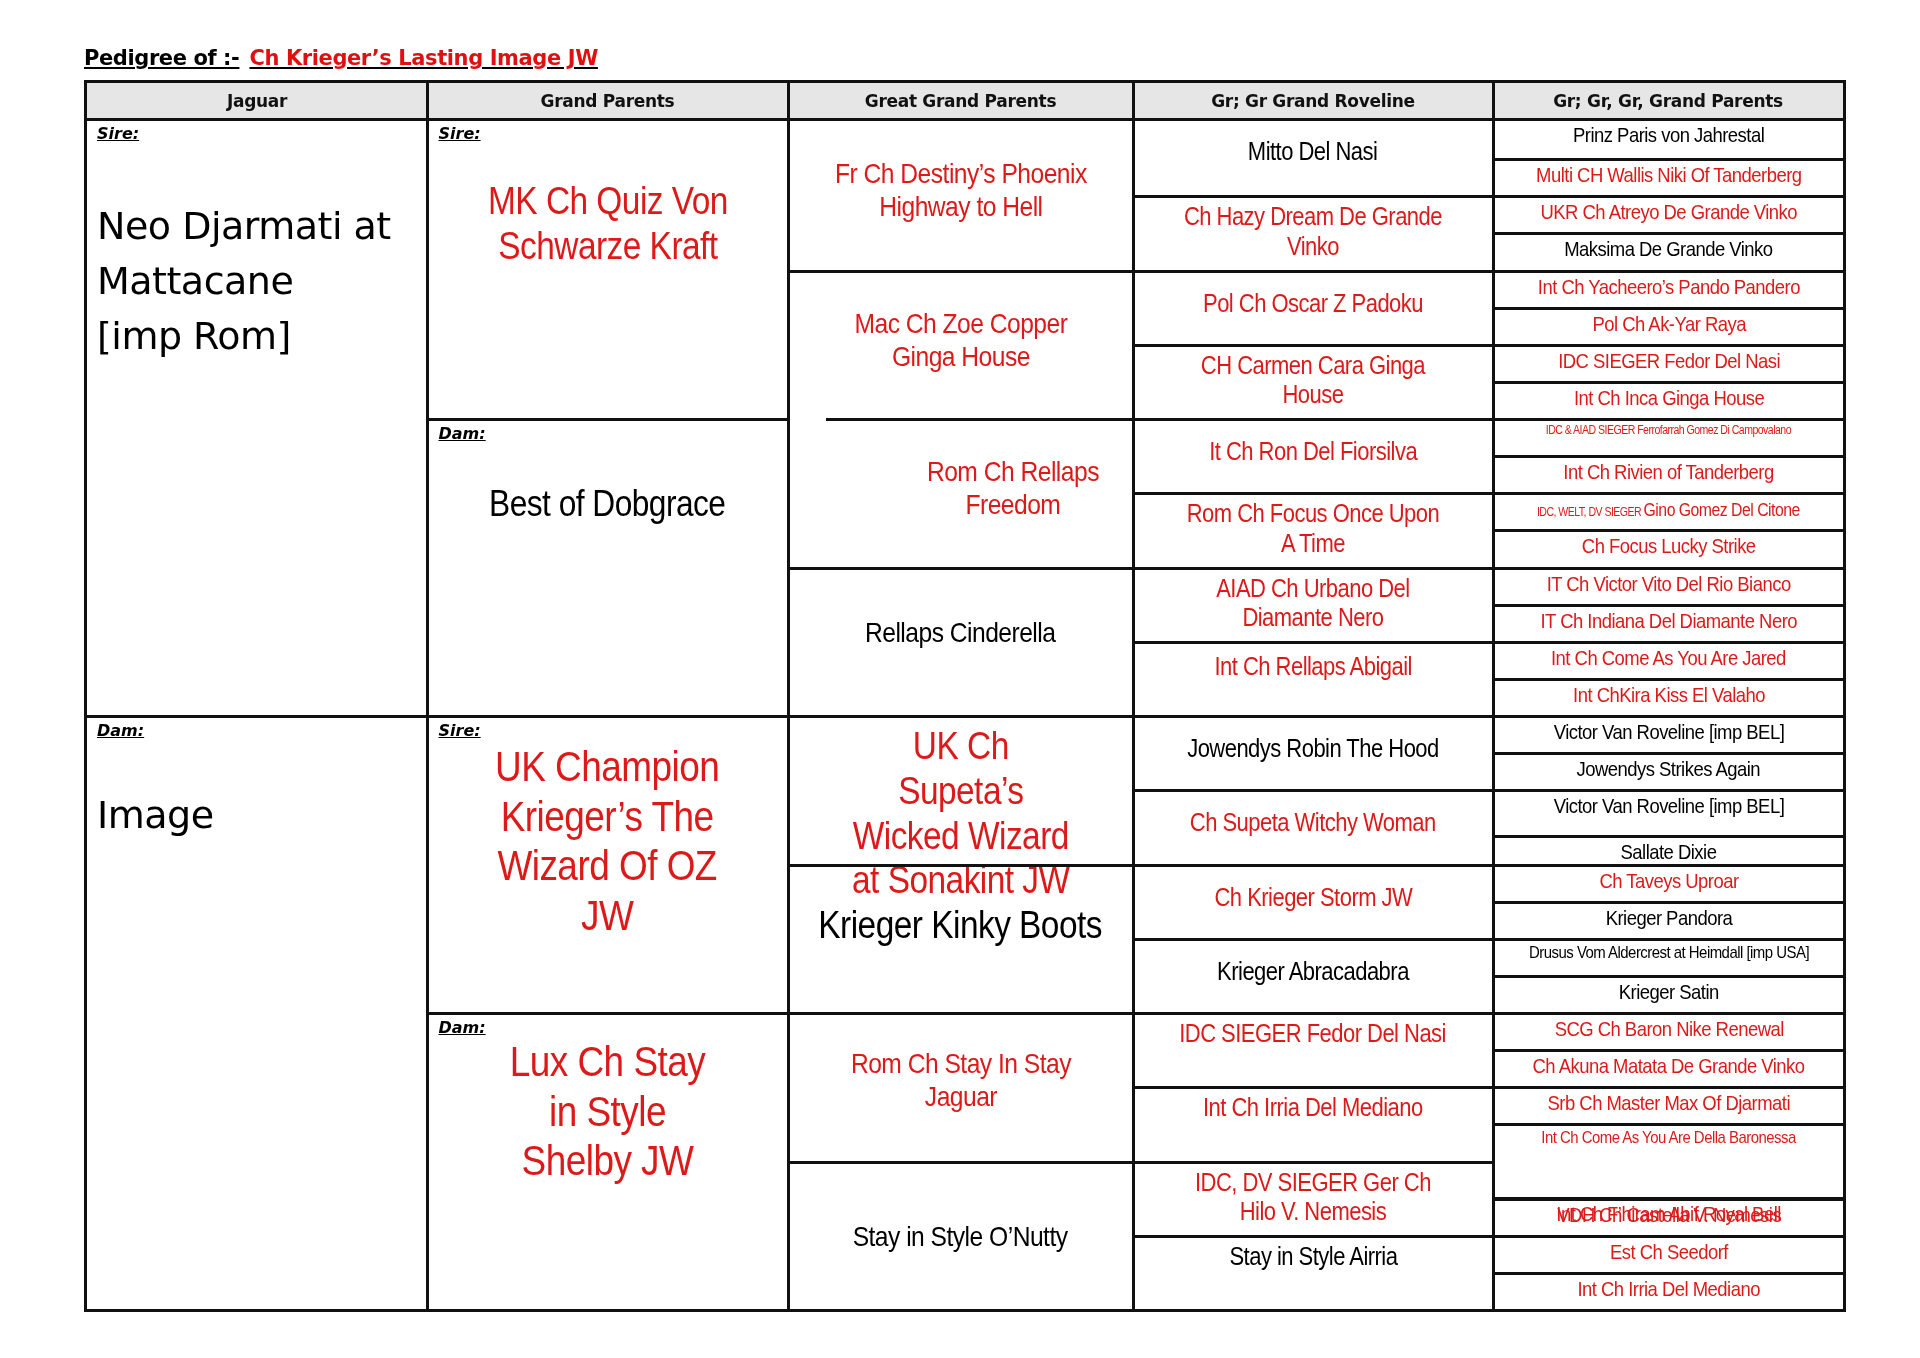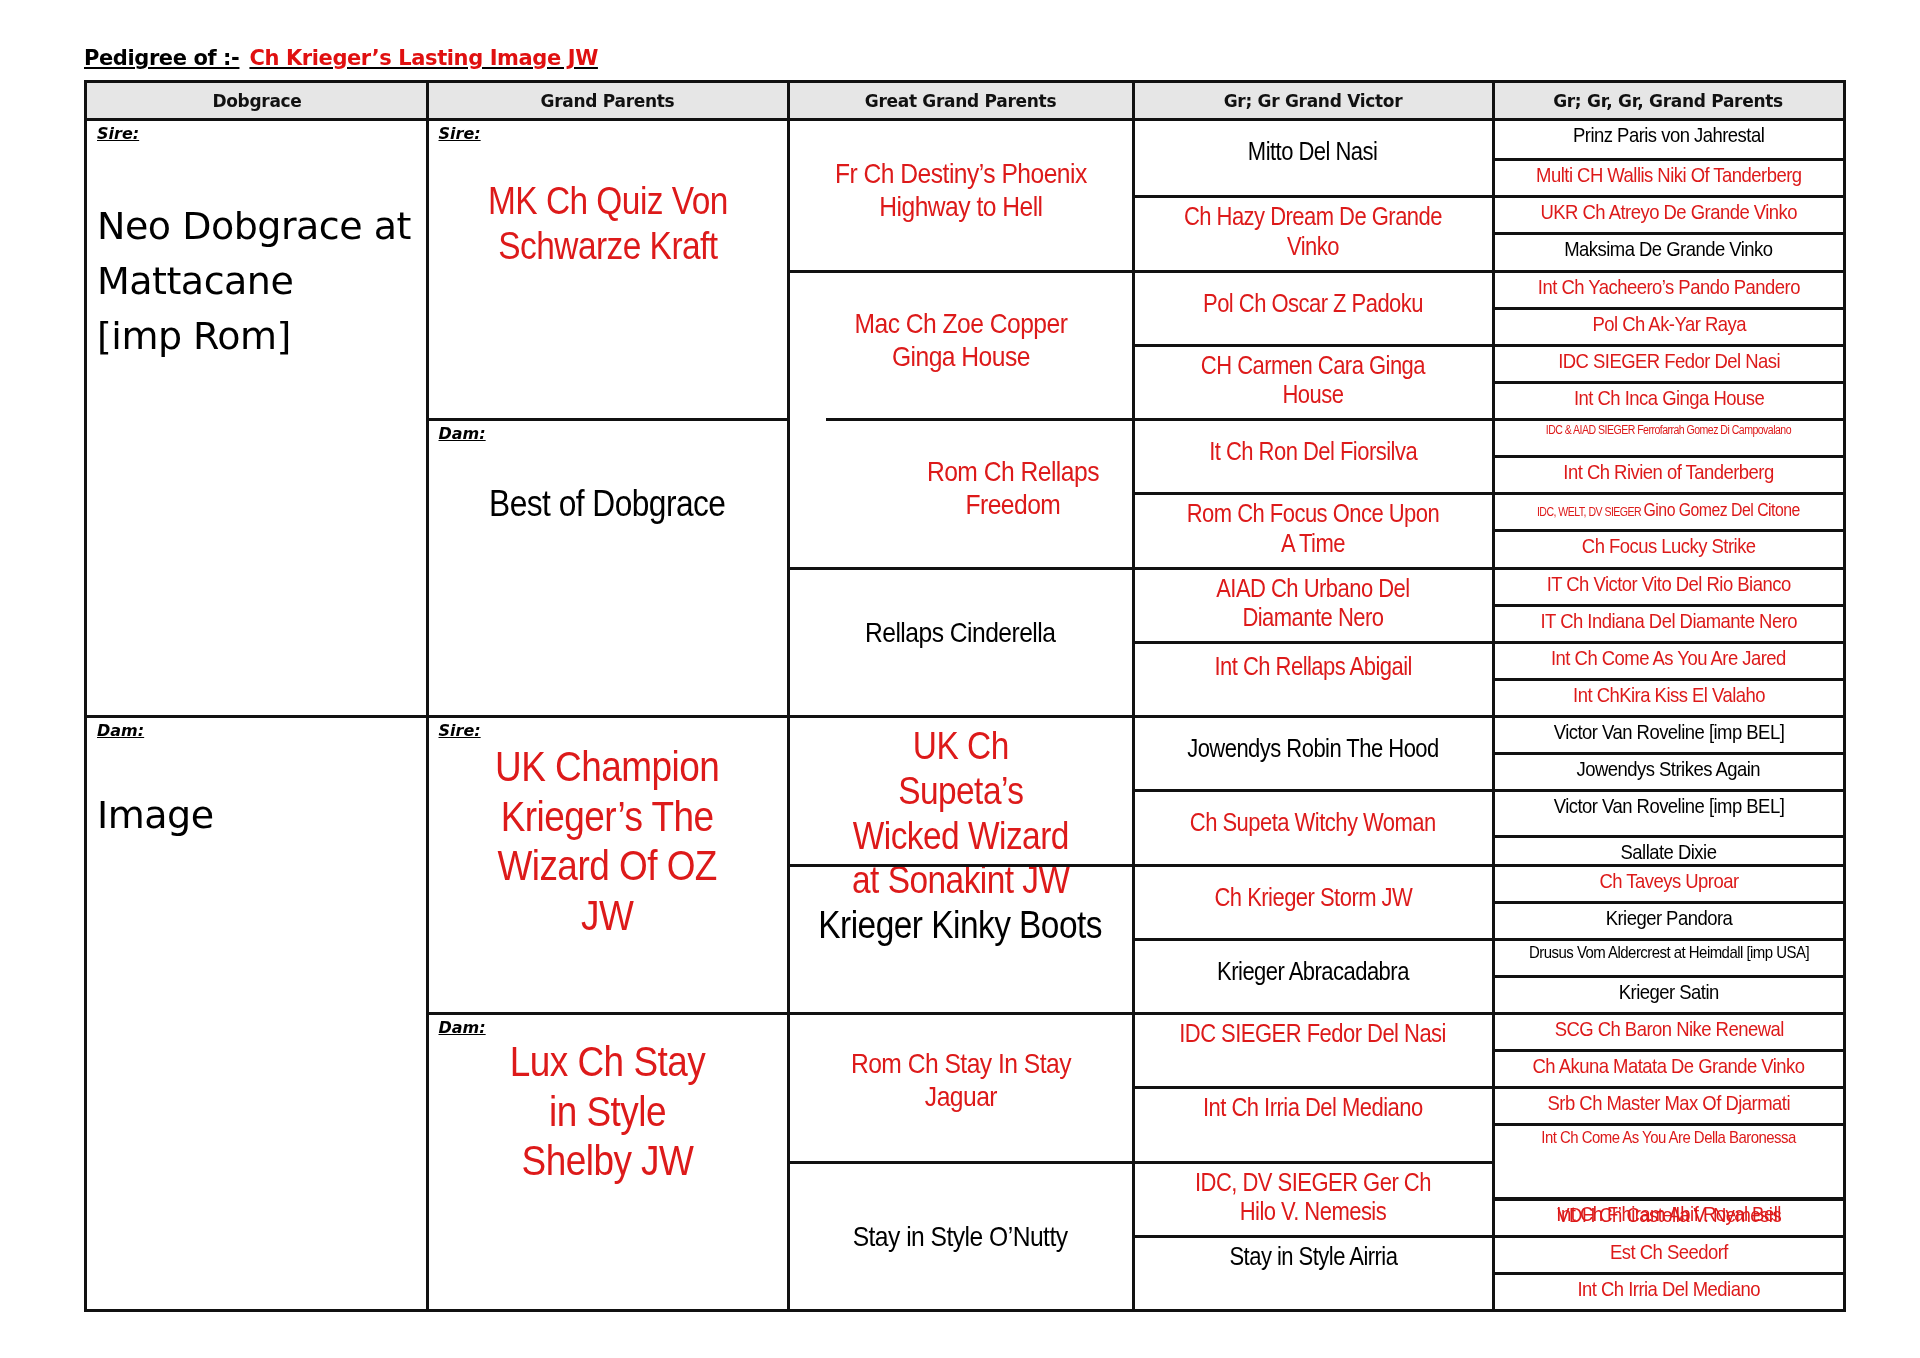--- a/index.html
+++ b/index.html
@@ -18,33 +18,33 @@
   .pname { font-family:"DejaVu Sans", sans-serif; font-size:38px; text-align:left; line-height:1.45; letter-spacing:-0.5px; color:#000; position:absolute; left:10px; }
 </style>
 </head>
 <body>
 
 <div class="title">
   <span>Pedigree of :-</span><span class="subject">Ch Krieger’s Lasting Image JW</span>
 </div>
 
 <div class="ped" id="ped">
-    <div class="hdr" style="left: 0px; width: 340px;">Dobgrace</div>
+    <div class="hdr" style="left: 0px; width: 340px;">Jaguar</div>
     <div class="hdr" style="left: 340px; width: 361px;">Grand Parents</div>
     <div class="hdr" style="left: 701px; width: 345px;">Great Grand Parents</div>
-    <div class="hdr" style="left: 1046px; width: 360px;">Gr; Gr Grand Victor</div>
+    <div class="hdr" style="left: 1046px; width: 360px;">Gr; Gr Grand Roveline</div>
     <div class="hdr" style="left: 1406px; width: 350px;">Gr; Gr, Gr, Grand Parents</div>
     <div class="vline" style="left: 338.5px;"></div>
     <div class="vline" style="left: 699.5px;"></div>
     <div class="vline" style="left: 1044.5px;"></div>
     <div class="vline" style="left: 1404.5px;"></div>
     <div class="cell first" style="left: 0px; width: 338.5px; top: 38px; height: 594px;">
       <span class="lbl">Sire:</span>
       <div class="pname" style="top: 78px;">
-        <div>Neo Dobgrace at</div>
+        <div>Neo Djarmati at</div>
         <div>Mattacane</div>
         <div>[imp Rom]</div>
       </div>
     </div>
     <div class="cell" style="left: 0px; width: 338.5px; top: 632px; height: 594px;">
       <span class="lbl">Dam:</span>
       <div class="pname" style="top: 70px;">
         <div>Image</div>
       </div>
     </div>

